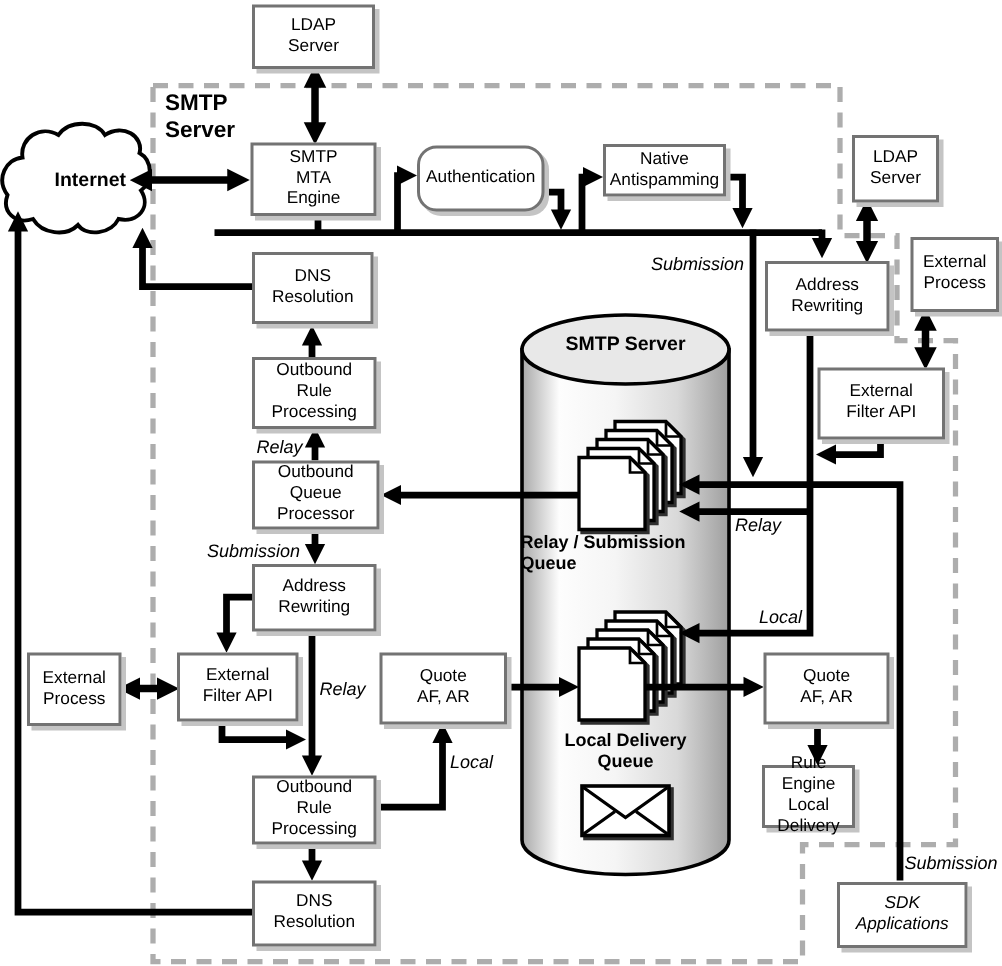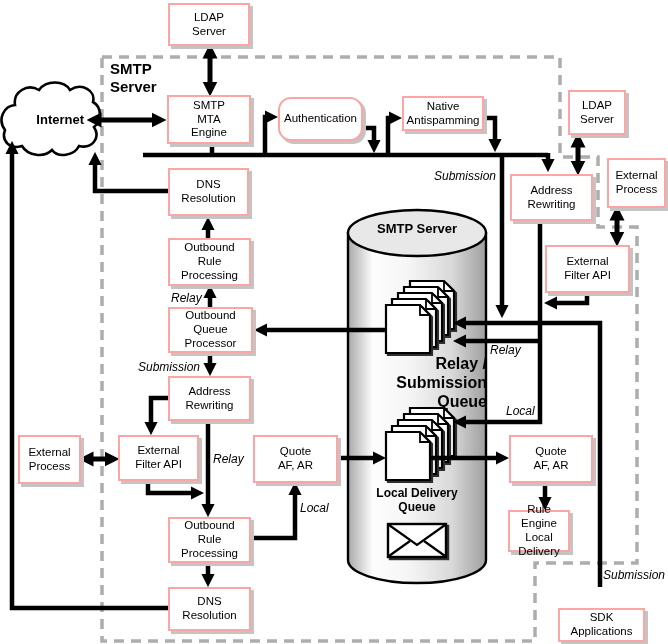--- a/index.html
+++ b/index.html
@@ -1,19 +1,19 @@
 <!DOCTYPE html>
 <html><head>
 <meta charset="utf-8">
 <style>
   html,body{margin:0;padding:0;background:#fff;}
   .stage{position:relative;width:668px;height:644px;background:#fff;
          font-family:"Liberation Sans",sans-serif;color:#000;overflow:hidden;}
   .stage svg{position:absolute;left:0;top:0;}
-  .box{position:absolute;box-sizing:border-box;border:2px solid #fca5a5;background:#fff;
+  .box{position:absolute;box-sizing:border-box;border:2px solid #737373;background:#fff;
        box-shadow:3px 3px 0 #c4c4c4;display:flex;align-items:center;justify-content:center;
        text-align:center;font-size:11.5px;line-height:1.2;white-space:pre-line;}
   .elabel{position:absolute;font-size:12px;white-space:nowrap;font-style:italic;}
   .dlabel{position:absolute;font-weight:bold;white-space:pre-line;line-height:1.2;}
   .page{fill:#fff;stroke:#000;stroke-width:2.2;filter:drop-shadow(2.5px 2.5px 0 #2f2f2f);}
   .fold{fill:none;stroke:#000;stroke-width:1.8;}
   .wire{fill:none;stroke:#000;stroke-width:4.5;}
   .wire2{fill:none;stroke:#000;stroke-width:5;}
   .envl{fill:#fff;stroke:#000;stroke-width:2.4;filter:drop-shadow(2.5px 2.5px 0 #2f2f2f);}
   .envline{fill:none;stroke:#000;stroke-width:2.2;}
@@ -114,21 +114,21 @@
       <path class="wire" d="M600,587 V323 H465" marker-end="url(#ah)"></path>
       <path class="wire2" d="M578,146 V162" marker-start="url(#ah)" marker-end="url(#ah)"></path>
       <path class="wire2" d="M617,219 V233" marker-start="url(#ah)" marker-end="url(#ah)"></path>
     </g>
   </svg>
 
   <div class="dlabel" style="left:110px;top:60px;font-size:15px;">SMTP
 Server</div>
   <div class="dlabel" style="left:14px;top:112px;width:70px;text-align:right;font-size:13px;">Internet</div>
   <div class="dlabel" style="left:357px;top:221px;width:120px;text-align:center;font-size:13px;">SMTP Server</div>
-  <div class="dlabel" style="left:347px;top:354px;width:140px;text-align:right;font-size:16px;">Relay / Submission
+  <div class="dlabel" style="left:347px;top:354px;width:140px;text-align:left;font-size:12px;">Relay / Submission
 Queue</div>
   <div class="dlabel" style="left:357px;top:486px;width:120px;text-align:center;font-size:12px;">Local Delivery
 Queue</div>
 
   <div class="elabel" style="left:420px;top:169px;width:76px;text-align:right;">Submission</div>
   <div class="elabel" style="left:490px;top:343px;">Relay</div>
   <div class="elabel" style="left:506px;top:404px;">Local</div>
   <div class="elabel" style="left:171px;top:291px;">Relay</div>
   <div class="elabel" style="left:133px;top:360px;width:67px;text-align:right;">Submission</div>
   <div class="elabel" style="left:213px;top:452px;">Relay</div>
@@ -169,16 +169,16 @@
 AF, AR</div>
   <div class="box" style="left:509px;top:435px;width:84px;height:48px;">Quote
 AF, AR</div>
   <div class="box" style="left:508px;top:510px;width:62px;height:42px;">Rule Engine
 Local Delivery</div>
   <div class="box" style="left:168px;top:517px;width:83px;height:46px;">Outbound
 Rule
 Processing</div>
   <div class="box" style="left:168px;top:587px;width:83px;height:44px;">DNS
 Resolution</div>
-  <div class="box" style="left:558px;top:608px;width:87px;height:34px;">SDK
+  <div class="box" style="left:558px;top:588px;width:87px;height:44px;font-style:italic;">SDK
 Applications</div>
 
 </div>
 
 </body></html>

